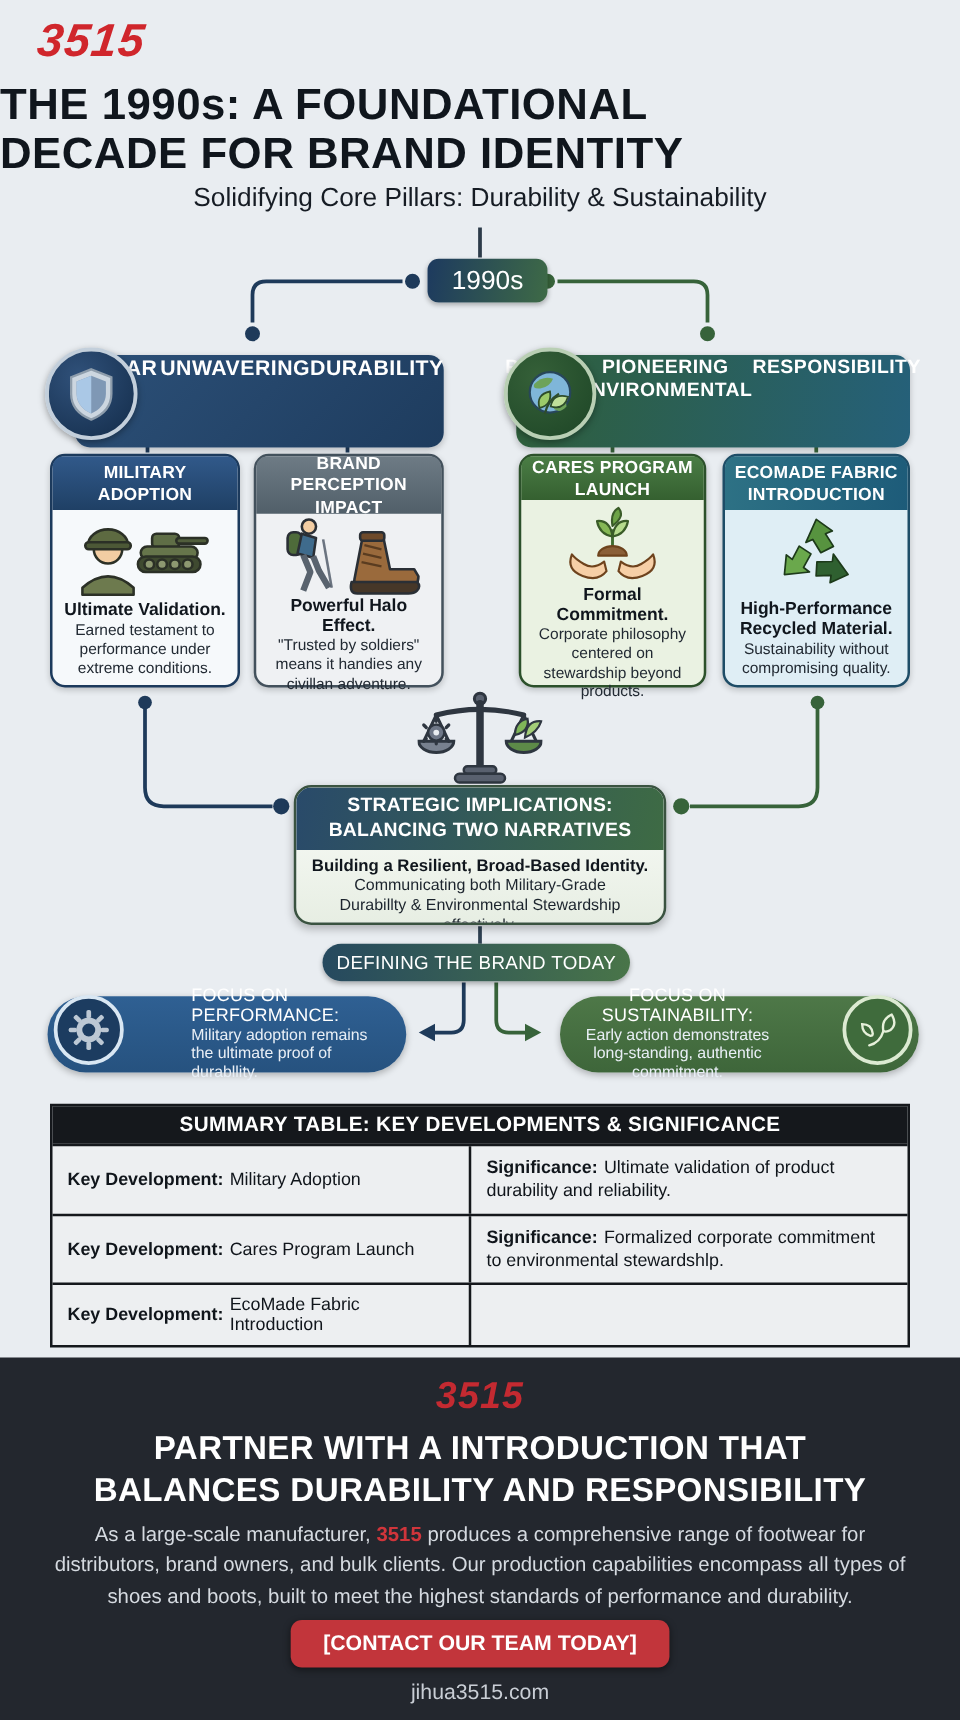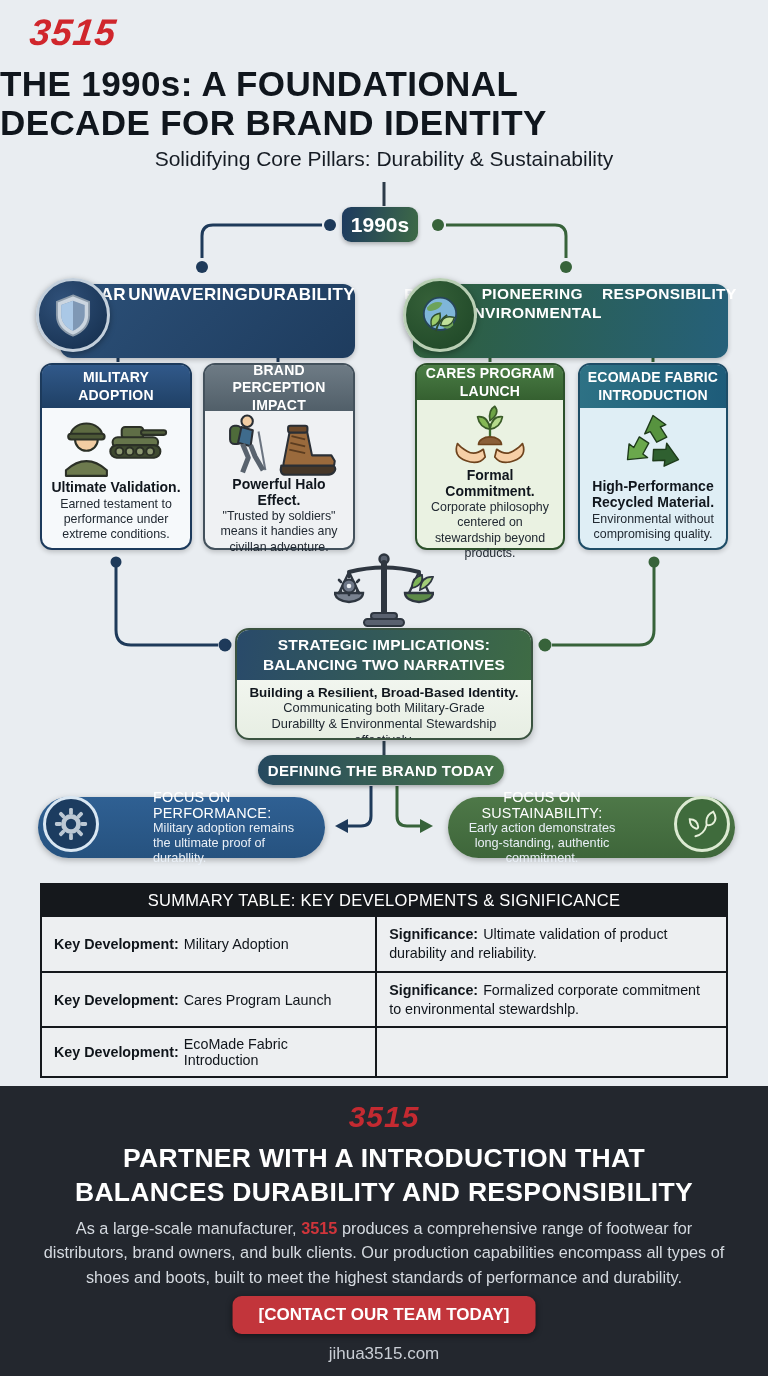--- a/index.html
+++ b/index.html
@@ -4,21 +4,21 @@
 <style>
   *{margin:0;padding:0;box-sizing:border-box}
   body{background:#cfd4d9;font-family:"Liberation Sans",sans-serif}
   .page{position:relative;width:768px;height:1376px;background:#e9edf1;overflow:hidden;margin:0 auto}
   .abs{position:absolute;z-index:2}
   .connectors{position:absolute;left:0;top:0;z-index:1}
   .logo{left:30px;top:12px;font-size:37px;font-weight:bold;font-style:italic;color:#d0262c;transform:skewX(-7deg);letter-spacing:1px}
   .title{left:0;right:0;top:64px;text-align:left;font-size:35px;line-height:1.12;font-weight:800;color:#10161d;letter-spacing:.4px}
   .title span{display:block}
   .subtitle{left:0;right:0;top:147px;text-align:center;font-size:21px;font-weight:500;color:#161c24}
-  .node90{left:342px;top:207px;width:76px;height:35px;border-radius:9px;background:linear-gradient(100deg,#1d3a5f,#3e6a46);color:#fff;font-weight:bold;font-size:21px;display:flex;align-items:center;justify-content:center;box-shadow:0 2px 4px rgba(0,0,0,.28)}
+  .node90{left:342px;top:207px;width:96px;height:35px;border-radius:9px;background:linear-gradient(100deg,#1d3a5f,#3e6a46);color:#fff;font-weight:normal;font-size:21px;display:flex;align-items:center;justify-content:center;box-shadow:0 2px 4px rgba(0,0,0,.28)}
   .phead{height:74px;border-radius:12px;color:#fff;font-weight:bold;text-align:center;display:flex;justify-content:center;line-height:1.24;box-shadow:0 2px 5px rgba(0,0,0,.22);letter-spacing:.4px}
   .p1{left:60px;top:284px;width:295px;background:linear-gradient(135deg,#2c5078,#1e3c5e);font-size:17px}
   .p2{left:413px;top:284px;width:315px;background:linear-gradient(100deg,#2f5f3a,#25607a);font-size:15.5px}
   .pcircle{width:74px;height:74px;border-radius:50%;display:flex;align-items:center;justify-content:center;box-shadow:0 2px 6px rgba(0,0,0,.35)}
   .pc1{left:36px;top:278px;background:radial-gradient(circle at 35% 30%,#30517a,#132c4a);border:3px solid #c3cfdb}
   .pc2{left:403px;top:278px;background:radial-gradient(circle at 35% 30%,#356038,#1d4526);border:3px solid #b9cfb4}
   .card{top:363px;height:187px;border-radius:12px;display:flex;flex-direction:column;box-shadow:0 2px 5px rgba(0,0,0,.2)}
   .card .ch{height:46px;border-radius:9px 9px 0 0;color:#fff;font-weight:bold;font-size:14px;line-height:1.25;display:flex;flex-direction:column;align-items:center;justify-content:center;text-align:center;letter-spacing:.2px}
   .card .ci{height:76px;display:flex;align-items:center;justify-content:center}
   .card .cl{font-weight:bold;font-size:14px;text-align:center;color:#10161d;line-height:1.12;padding:0 4px}
@@ -29,34 +29,34 @@
   .c2 .ch{background:linear-gradient(180deg,#6e7b85,#515f69)}
   .c3{left:415px;width:150px;border:2.5px solid #2c512b;background:#eaf2e2}
   .c3 .ch{background:linear-gradient(180deg,#4a7d45,#356030)}
   .c4{left:578px;width:150px;border:2.5px solid #1e4d67;background:#dfeef5}
   .c4 .ch{background:linear-gradient(100deg,#2e7285,#1d5b79)}
   .scale{left:334px;top:550px;width:100px;height:80px}
   .strategic{left:235px;top:628px;width:298px;height:112px;border:2.5px solid #3a5340;border-radius:14px;overflow:hidden;box-shadow:0 3px 7px rgba(0,0,0,.25);background:linear-gradient(180deg,#fafcf9,#e7eee3)}
   .strategic .sh{height:50px;background:linear-gradient(100deg,#294a6a,#3e6b44);color:#fff;font-weight:bold;font-size:15.5px;line-height:1.32;display:flex;flex-direction:column;align-items:center;justify-content:center;letter-spacing:.2px}
   .strategic .sl{margin-top:5px;font-weight:bold;font-size:13.4px;text-align:center;color:#10161d}
   .strategic .st{font-size:12.8px;text-align:center;color:#1c242d;line-height:1.26;padding:0 22px}
-  .banner{left:258px;top:755px;width:246px;height:30px;border-radius:15px;background:linear-gradient(90deg,#26495f,#497549);color:#fff;font-weight:bold;font-size:15px;display:flex;align-items:center;justify-content:center;letter-spacing:.3px;box-shadow:0 2px 4px rgba(0,0,0,.3)}
+  .banner{left:258px;top:755px;width:246px;height:30px;border-radius:15px;background:linear-gradient(90deg,#26495f,#497549);color:#fff;font-weight:normal;font-size:15px;display:flex;align-items:center;justify-content:center;letter-spacing:.3px;box-shadow:0 2px 4px rgba(0,0,0,.3)}
   .focus{top:797px;width:287px;height:61px;border-radius:31px;color:#fff;box-shadow:0 2px 6px rgba(0,0,0,.28)}
   .fb{left:38px;background:linear-gradient(180deg,#2f6093,#26527f)}
   .fg{left:448px;background:linear-gradient(180deg,#4e7848,#3e663a)}
   .fcirc{position:absolute;width:56px;height:56px;border-radius:50%;top:-1px;display:flex;align-items:center;justify-content:center}
   .fb .fcirc{left:5px;background:#1c3c60;border:3px solid #d9e7f3}
   .fg .fcirc{right:5px;background:#3f6b3c;border:3px solid #dcead2}
   .ft{position:absolute;top:50%;transform:translateY(-50%)}
   .fb .ft{left:115px;right:12px;text-align:left}
   .fg .ft{left:16px;right:115px;text-align:center}
   .ft .t1{font-weight:normal;font-size:14.4px;letter-spacing:.2px}
   .ft .t2{font-size:12.7px;line-height:1.22;color:#e9eff6}
   .table{left:40px;top:883px;width:688px;border:2.5px solid #15181c;background:#edeff1}
-  .thead{height:30px;background:#15181c;color:#fff;font-weight:normal;font-size:16.5px;display:flex;align-items:center;justify-content:center;letter-spacing:.3px}
+  .thead{height:30px;background:#15181c;color:#fff;font-weight:bold;font-size:16.5px;display:flex;align-items:center;justify-content:center;letter-spacing:.3px}
   .trow{display:flex;border-top:2.5px solid #15181c;min-height:50px}
   .tl{width:49%;border-right:2.5px solid #15181c;padding:8px 12px;display:flex;align-items:center;font-size:14.3px;color:#10151b}
   .tl b,.tr2 b{margin-right:5px;white-space:nowrap}
   .tr2{flex:1;padding:8px 12px;display:block;font-size:14.3px;color:#10151b;line-height:1.32;align-self:center}
   .footer{left:0;top:1086px;width:768px;height:290px;background:#23272e}
   .flogo{position:absolute;top:14px;width:100%;text-align:center;font-size:30px;font-weight:bold;font-style:italic;color:#c42a31;letter-spacing:1px}
   .ftitle{position:absolute;top:56px;width:100%;text-align:center;color:#fff;font-size:26.5px;font-weight:800;line-height:1.27;letter-spacing:.3px}
   .ftitle span{display:block}
   .fpara{position:absolute;top:130px;left:34px;right:34px;text-align:center;color:#d5dae0;font-size:16.3px;line-height:1.5}
   .fred{color:#d0353b;font-weight:bold}
@@ -216,21 +216,21 @@
     <div class="ci">
       <svg width="74" height="68" viewBox="0 0 80 74">
         <g stroke="#1d3a1a" stroke-width="1.5" stroke-linejoin="round">
           <path d="M40 6 l14 10 -6 2.5 7 11 -11 5.5 -7 -11.5 -6 2.5 z" fill="#57933f"></path>
           <path d="M40 6 l14 10 -6 2.5 7 11 -11 5.5 -7 -11.5 -6 2.5 z" fill="#2f6030" transform="rotate(120 40 38)"></path>
           <path d="M40 6 l14 10 -6 2.5 7 11 -11 5.5 -7 -11.5 -6 2.5 z" fill="#6aa84c" transform="rotate(240 40 38)"></path>
         </g>
       </svg>
     </div>
     <div class="cl">High-Performance Recycled Material.</div>
-    <div class="cb">Environmental without compromising quality.</div>
+    <div class="cb">Sustainability without compromising quality.</div>
   </div>
 
   <div class="abs scale">
     <svg width="100" height="80" viewBox="0 0 100 80">
       <g stroke="#2e3640" stroke-width="2.4" fill="none" stroke-linecap="round">
         <circle cx="50" cy="9" r="4.5" fill="#59616f"></circle>
         <path d="M50 13 V63" stroke-width="6"></path>
         <path d="M15 22 Q50 13 85 22" stroke-width="4"></path>
         <path d="M15 22 L5 43 M15 22 L25 43"></path>
         <path d="M85 22 L75 43 M85 22 L95 43"></path>

